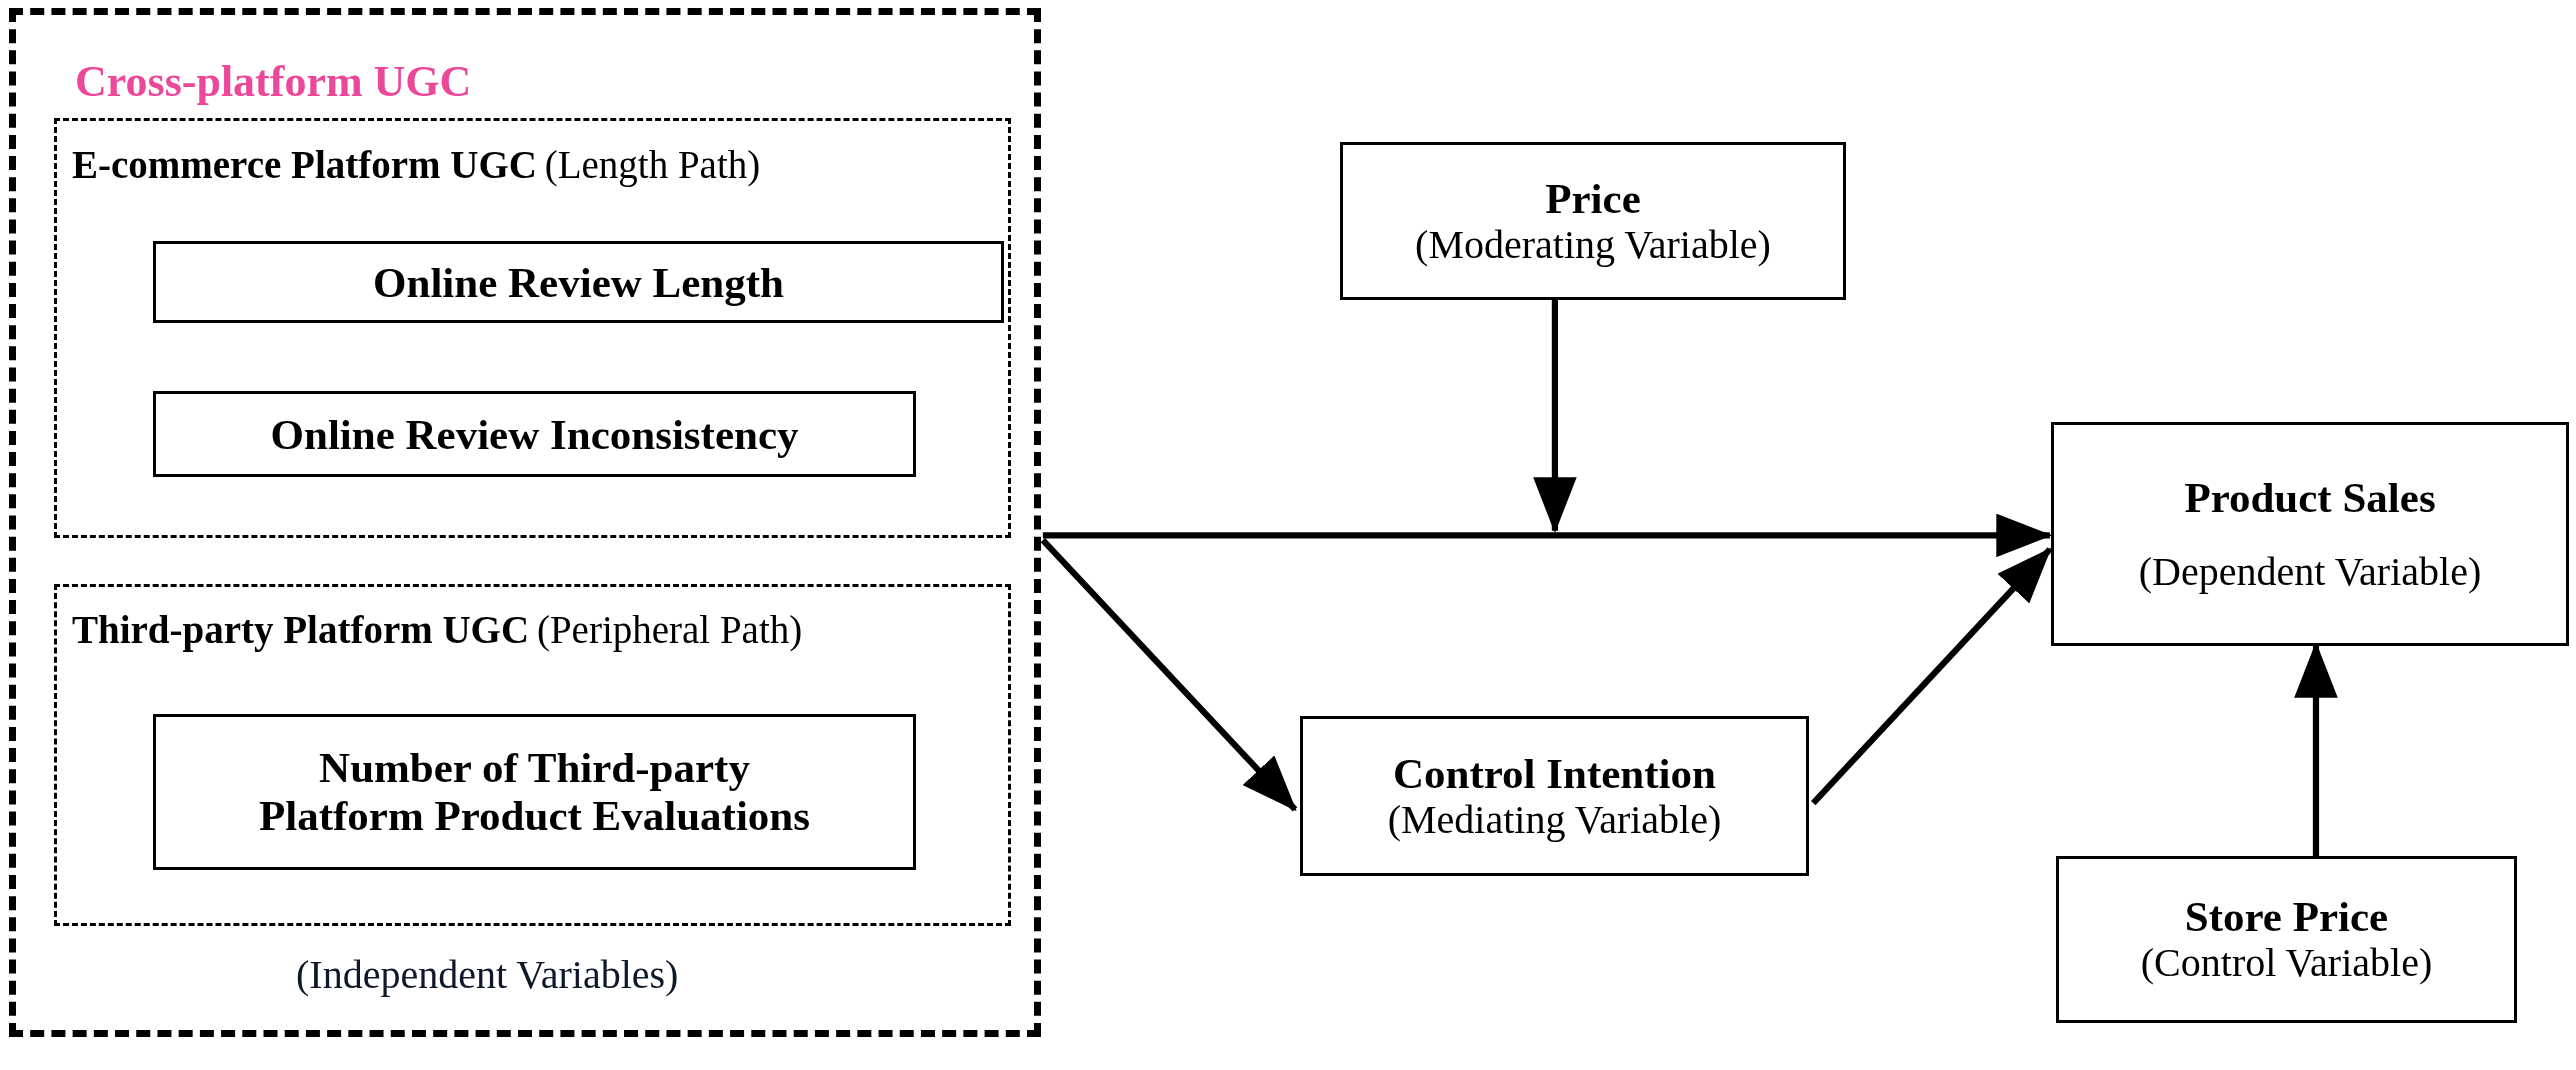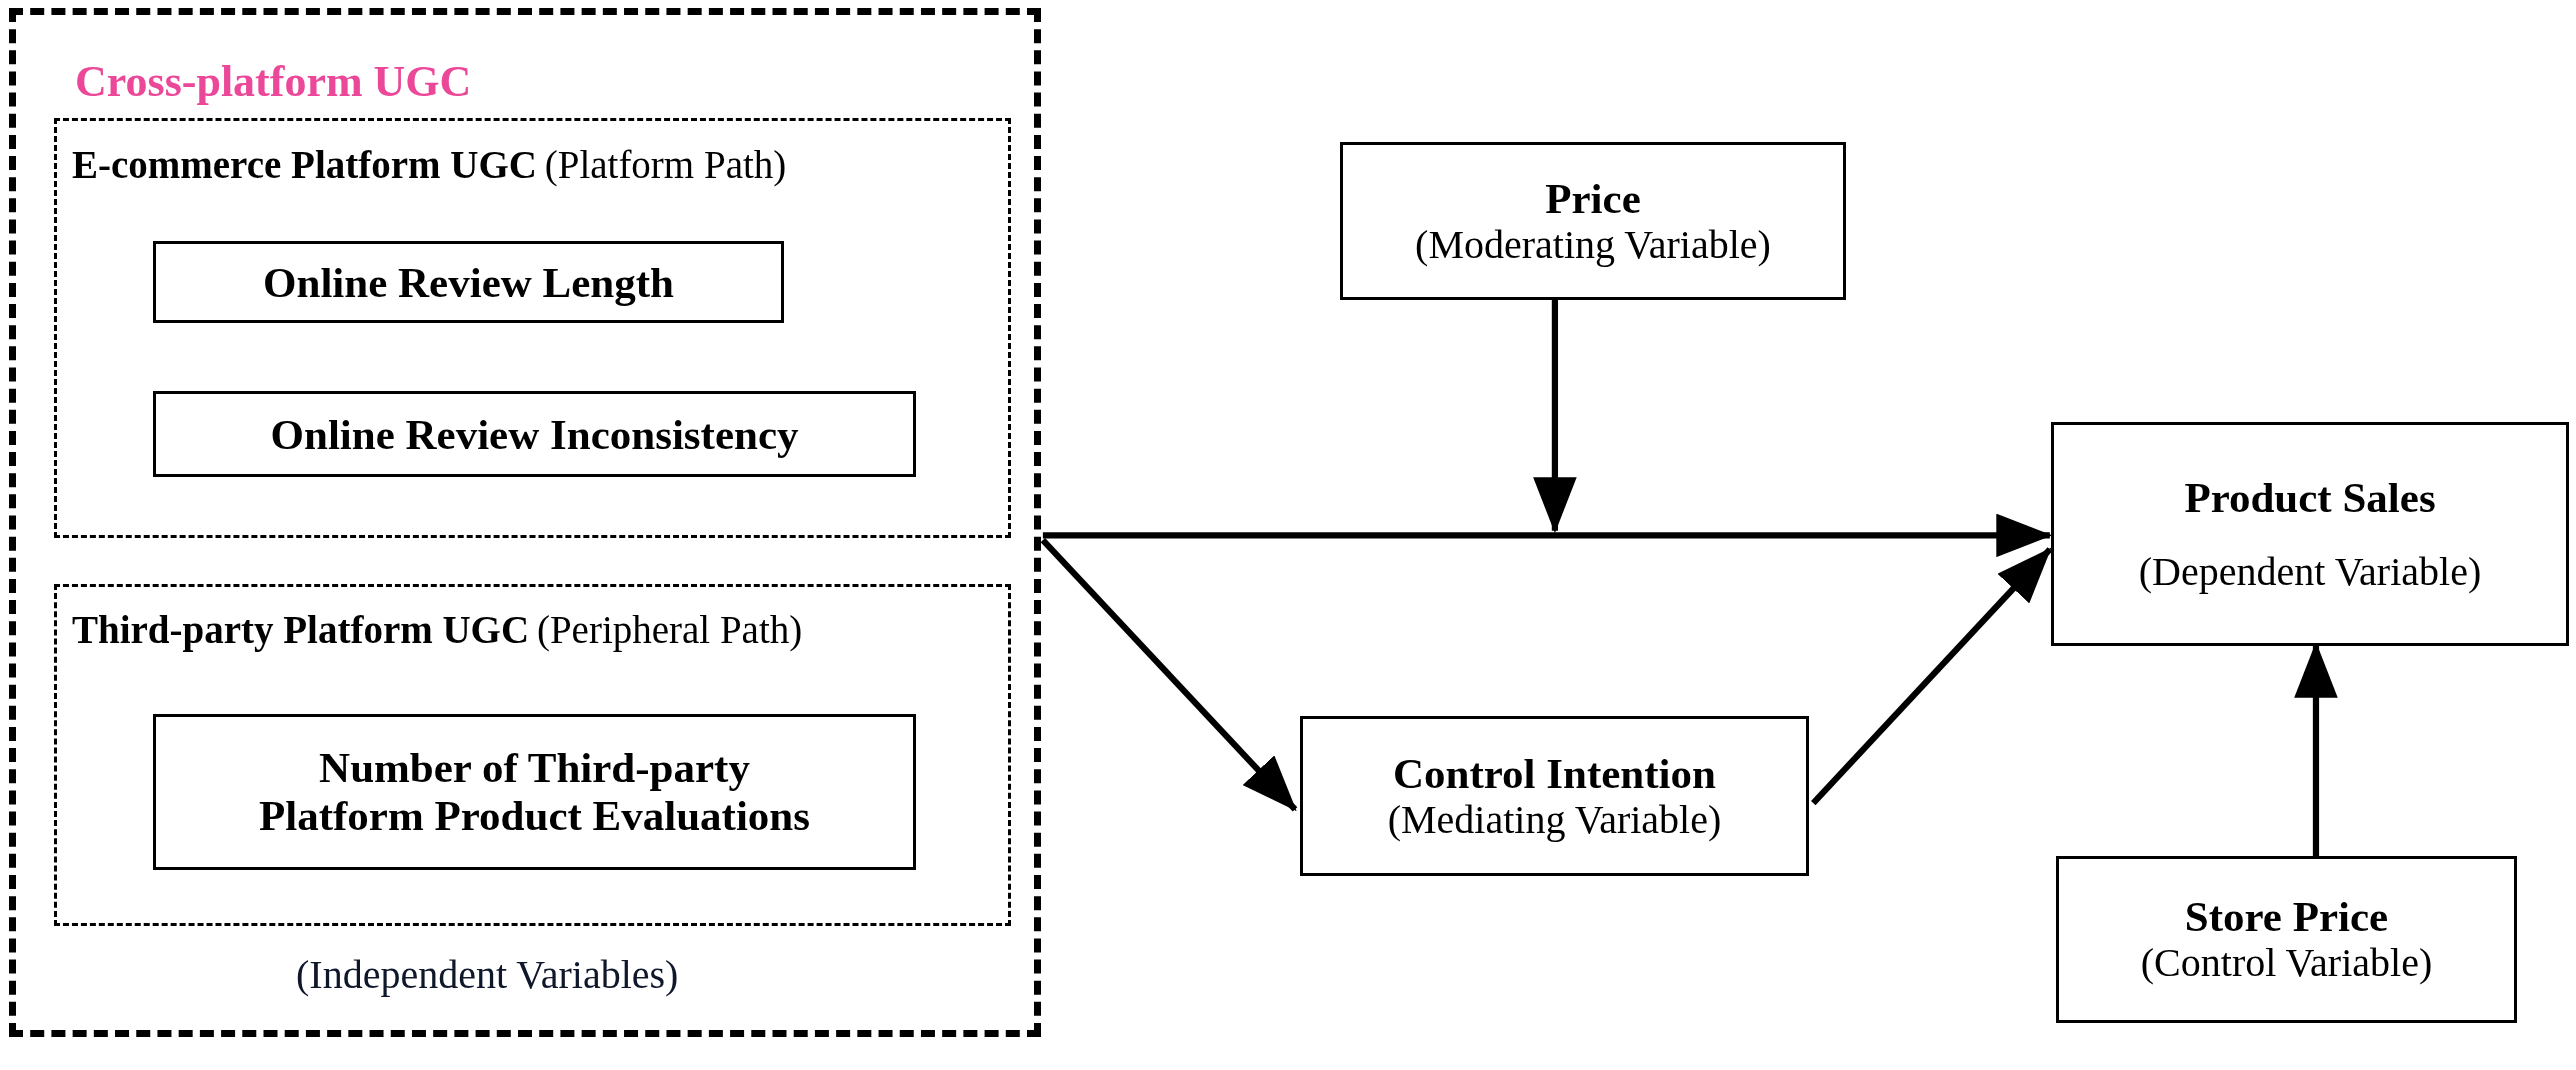--- a/index.html
+++ b/index.html
@@ -99,24 +99,24 @@
     <line x1="2976" y1="1100" x2="2976" y2="828" stroke="#000000" stroke-width="8" marker-end="url(#arrowhead)"></line>
   </svg>
 
   <div class="box dashed-outer" style="left:9.3px; top:7.8px; width:1032px; height:1029px;"></div>
 
   <div class="group-title" style="left:75px; top:56px; font-size:44px;">Cross-platform UGC</div>
 
   <div class="box dashed-inner" style="left:54px; top:118px; width:957px; height:420px;"></div>
 
   <div class="section-head" style="left:72px; top:142px; font-size:39px;">
-    <span class="lbl-bold">E-commerce Platform UGC</span><span class="lbl-reg">(Platform Path)</span>
+    <span class="lbl-bold">E-commerce Platform UGC</span><span class="lbl-reg">(Length Path)</span>
   </div>
 
-  <div class="box solid-box" style="left:153px; top:241px; width:631px; height:82px;">
+  <div class="box solid-box" style="left:153px; top:241px; width:851px; height:82px;">
     <span class="lbl-bold" style="font-size:43px;">Online Review Length</span>
   </div>
 
   <div class="box solid-box" style="left:153px; top:391px; width:763px; height:86px;">
     <span class="lbl-bold" style="font-size:43px;">Online Review Inconsistency</span>
   </div>
 
   <div class="box dashed-inner" style="left:54px; top:584px; width:957px; height:342px;"></div>
 
   <div class="section-head" style="left:72px; top:607px; font-size:39px;">

